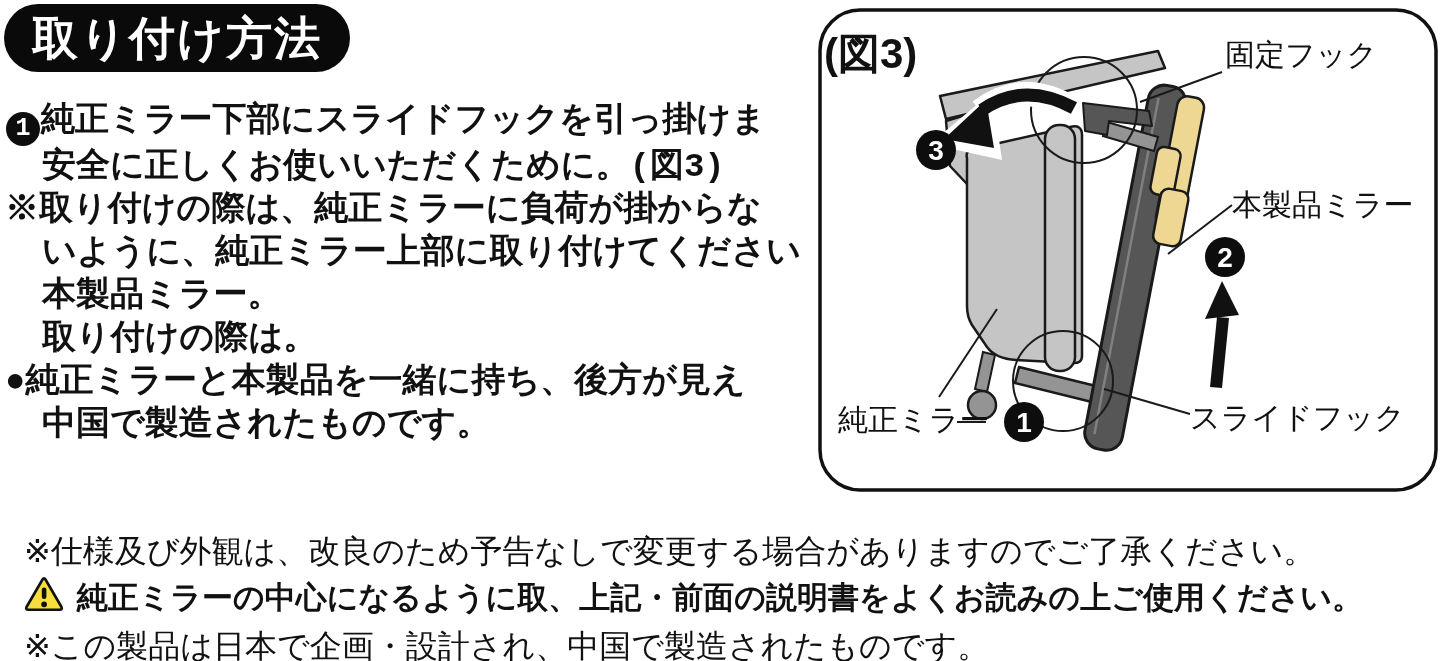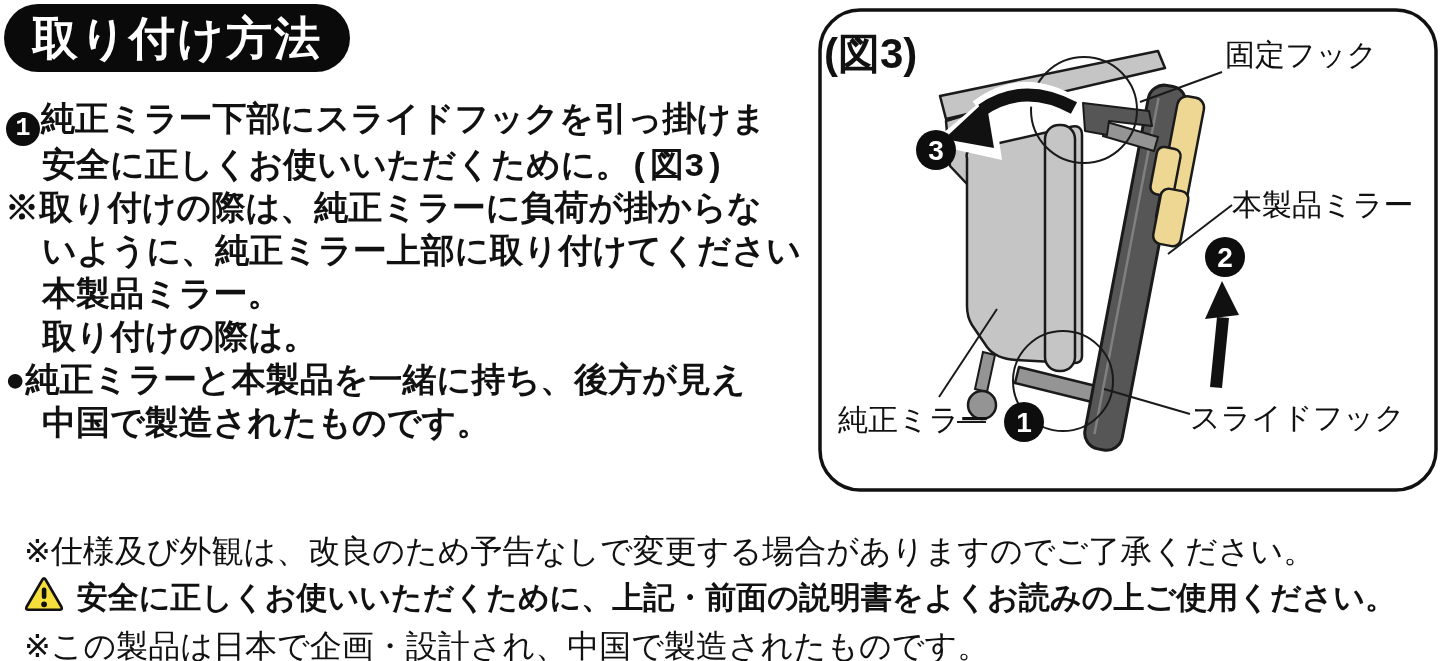--- a/index.html
+++ b/index.html
@@ -133,20 +133,20 @@
       <span>※仕様及び外観は、改良のため予告なしで変更する場合がありますのでご了承ください。</span>
     </div>
     <div class="fn fn-b">
       <span class="fn-icon">
         <svg width="40" height="36" viewBox="0 0 40 36">
           <path d="M 18.5,3.5 Q 20,1.2 21.5,3.5 L 37.5,31 Q 38.8,33.8 35.5,33.8 L 4.5,33.8 Q 1.2,33.8 2.5,31 Z" stroke="#111" stroke-width="2.6" stroke-linejoin="round" fill="#f6de3c"></path>
           <rect x="17.8" y="11.5" width="4.6" height="11.5" rx="2.2" fill="#111"></rect>
           <circle cx="20.1" cy="28.3" r="2.9" fill="#111"></circle>
         </svg>
       </span>
-      <span>安全に正しくお使いいただくために、上記・前面の説明書をよくお読みの上ご使用ください。</span>
+      <span>純正ミラーの中心になるように取、上記・前面の説明書をよくお読みの上ご使用ください。</span>
     </div>
     <div class="fn fn-c">
       <span>※この製品は日本で企画・設計され、中国で製造されたものです。</span>
     </div>
   </div>
 
 </div>
 
 </body></html>

